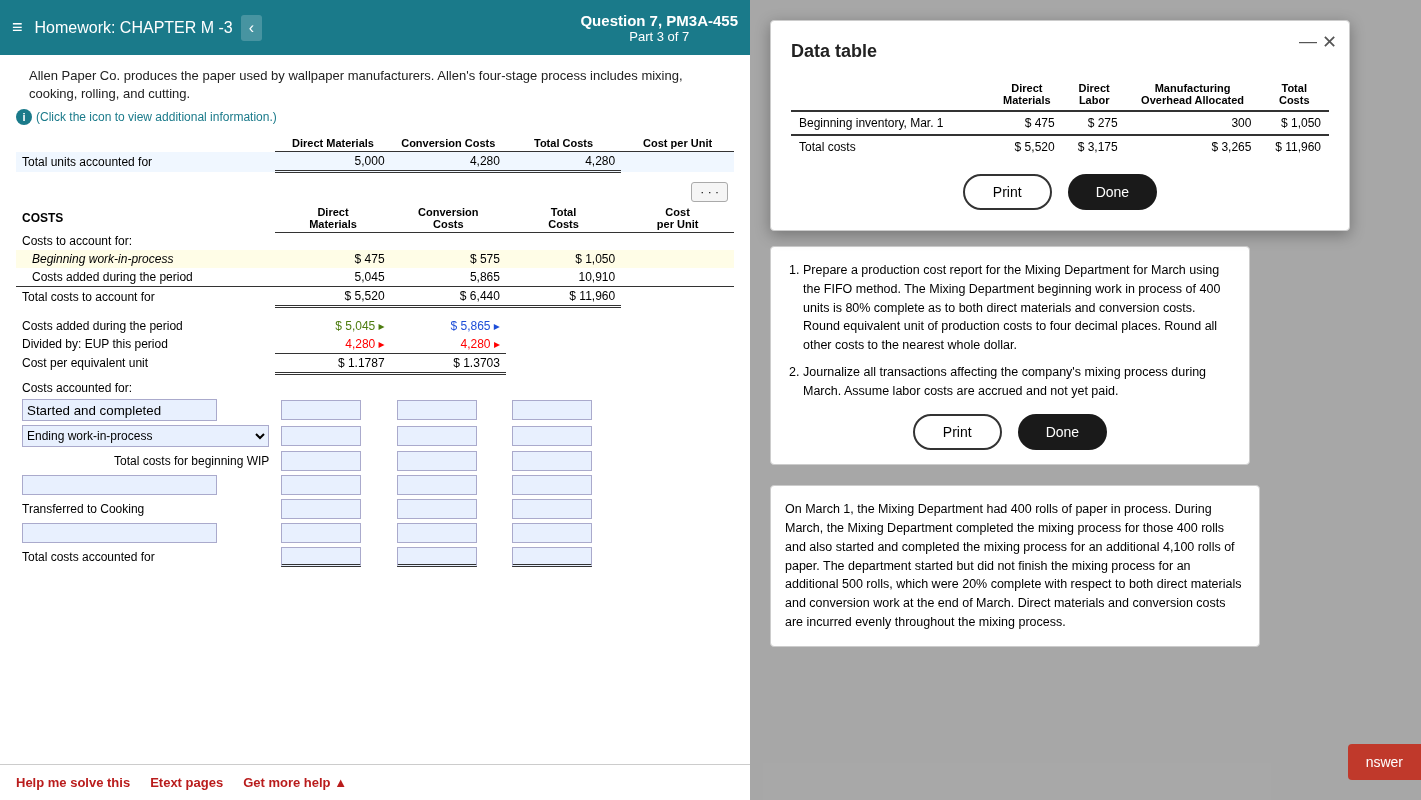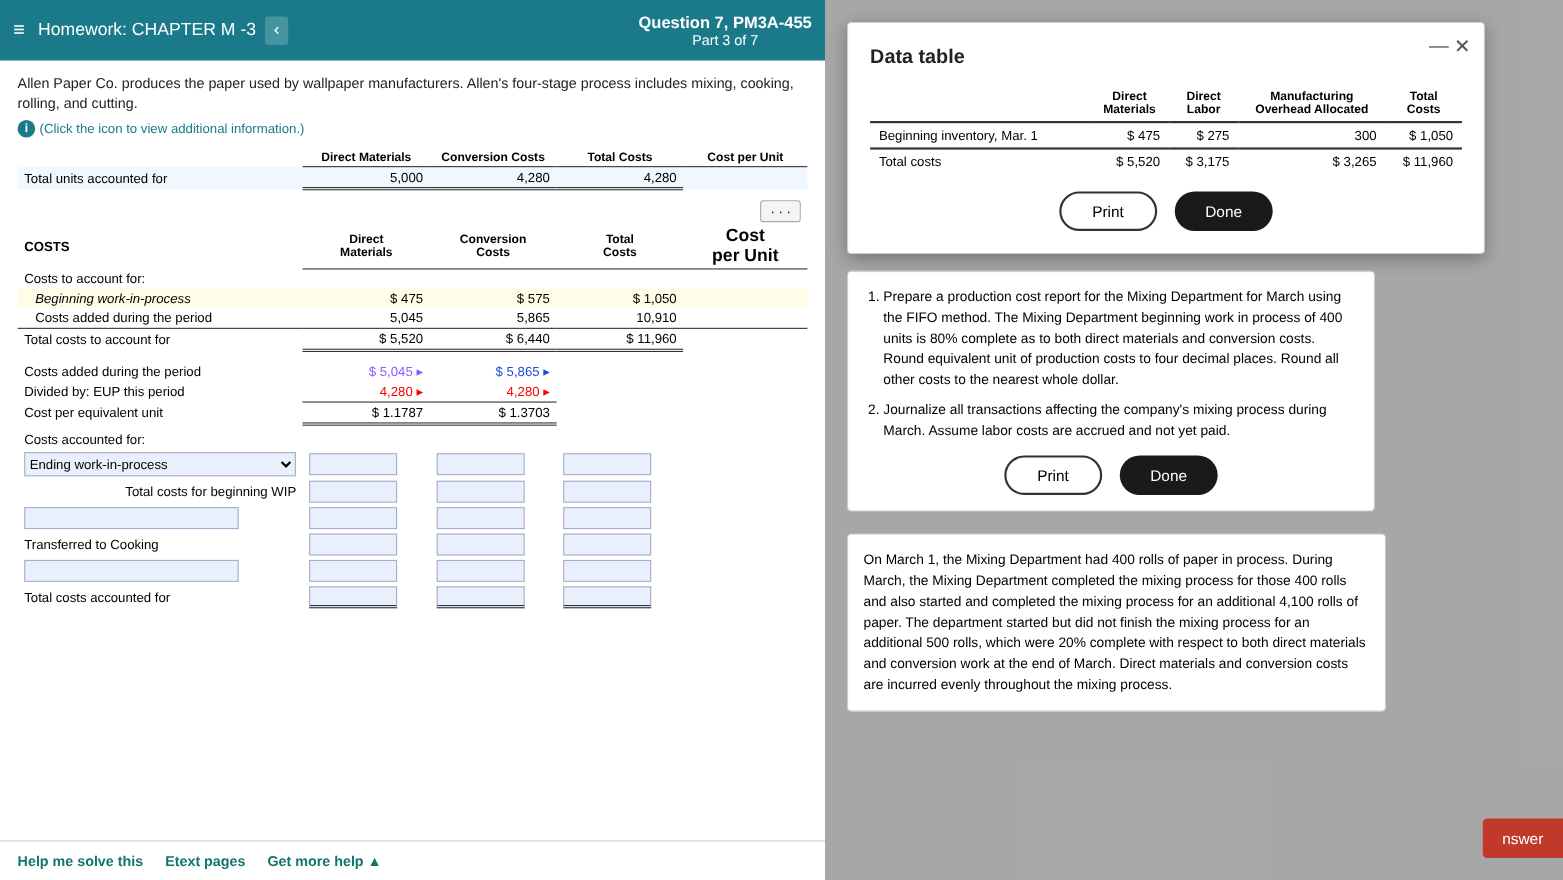--- a/index.html
+++ b/index.html
@@ -53,20 +53,21 @@
       padding: 12px 16px;
       flex: 1;
       overflow-y: auto;
     }
 
     .problem-text {
       font-size: 13px;
       color: #222;
       margin-bottom: 6px;
       line-height: 1.4;
+      margin-left: 13px;
     }
     .info-link {
       color: #1a7a8a;
       font-size: 12px;
       display: flex;
       align-items: center;
       gap: 4px;
       margin-bottom: 10px;
     }
     .info-link .info-circle {
@@ -116,21 +117,21 @@
     .total-row td { border-top: 1px solid #333; }
 
     .bottom-bar {
       border-top: 1px solid #ccc;
       padding: 10px 16px;
       display: flex;
       gap: 20px;
       background: #fff;
     }
     .bottom-bar a {
-      color: #0f766e;
+      color: #b91c1c;
       text-decoration: none;
       font-size: 13px;
       font-weight: bold;
     }
 
     
     .right-panel {
       flex: 1;
       background: rgba(0,0,0,0.3);
       position: relative;
@@ -343,21 +344,21 @@
           <td colspan="4" style="text-align:right;">
             <button class="ellipsis-btn">· · ·</button>
           </td>
         </tr>
 
         <tr>
           <td class="section-header">COSTS</td>
           <td class="col-header" style="font-size:11px;">Direct<br>Materials</td>
           <td class="col-header" style="font-size:11px;">Conversion<br>Costs</td>
           <td class="col-header" style="font-size:11px;">Total<br>Costs</td>
-          <td class="col-header" style="font-size:16px;">Cost<br>per Unit</td>
+          <td class="col-header" style="font-size:11px;">Cost<br>per Unit</td>
         </tr>
 
         <tr>
           <td>Costs to account for:</td>
           <td></td>
             <td></td>
             <td></td>
             <td></td>
         </tr>
 
@@ -383,21 +384,21 @@
           <td class="text-right double-underline">$ 6,440</td>
           <td class="text-right double-underline">$ 11,960</td>
           <td></td>
         </tr>
         <tr>
             <td colspan="5" style="height:10px;"></td>
           </tr>
 
         <tr>
           <td>Costs added during the period</td>
-          <td class="text-right" style="color:#8b5cf6;">$ 5,045 ▸</td>
+          <td class="text-right" style="color:#4d7c0f;">$ 5,045 ▸</td>
           <td class="text-right" style="color:#1d4ed8;">$ 5,865 ▸</td>
           <td></td>
             <td></td>
         </tr>
 
         <tr>
           <td>Divided by: EUP this period</td>
           <td class="text-right underline" style="color:red;">4,280 ▸</td>
           <td class="text-right underline" style="color:red;">4,280 ▸</td>
           <td></td>
@@ -416,20 +417,29 @@
           </tr>
 
         <tr>
           <td>Costs accounted for:</td>
           <td></td>
             <td></td>
             <td></td>
             <td></td>
         </tr>
 
+        <tr>
+          <td>
+            <input type="text" class="input-cell-wide" value="Started and completed" style="width: 195px; background: rgb(232, 240, 254); border: 1px solid rgb(170, 170, 204); padding: 2px 4px;">
+          </td>
+          <td><input type="text" class="row-input" style=""></td>
+          <td><input type="text" class="row-input" style=""></td>
+          <td><input type="text" class="row-input" style=""></td>
+          <td></td>
+        </tr>
 
         <tr>
           <td>
             <select class="dropdown">
               <option>Ending work-in-process</option>
             </select>
           </td>
           <td><input type="text" class="row-input" style=""></td>
           <td><input type="text" class="row-input" style=""></td>
           <td><input type="text" class="row-input" style=""></td>

